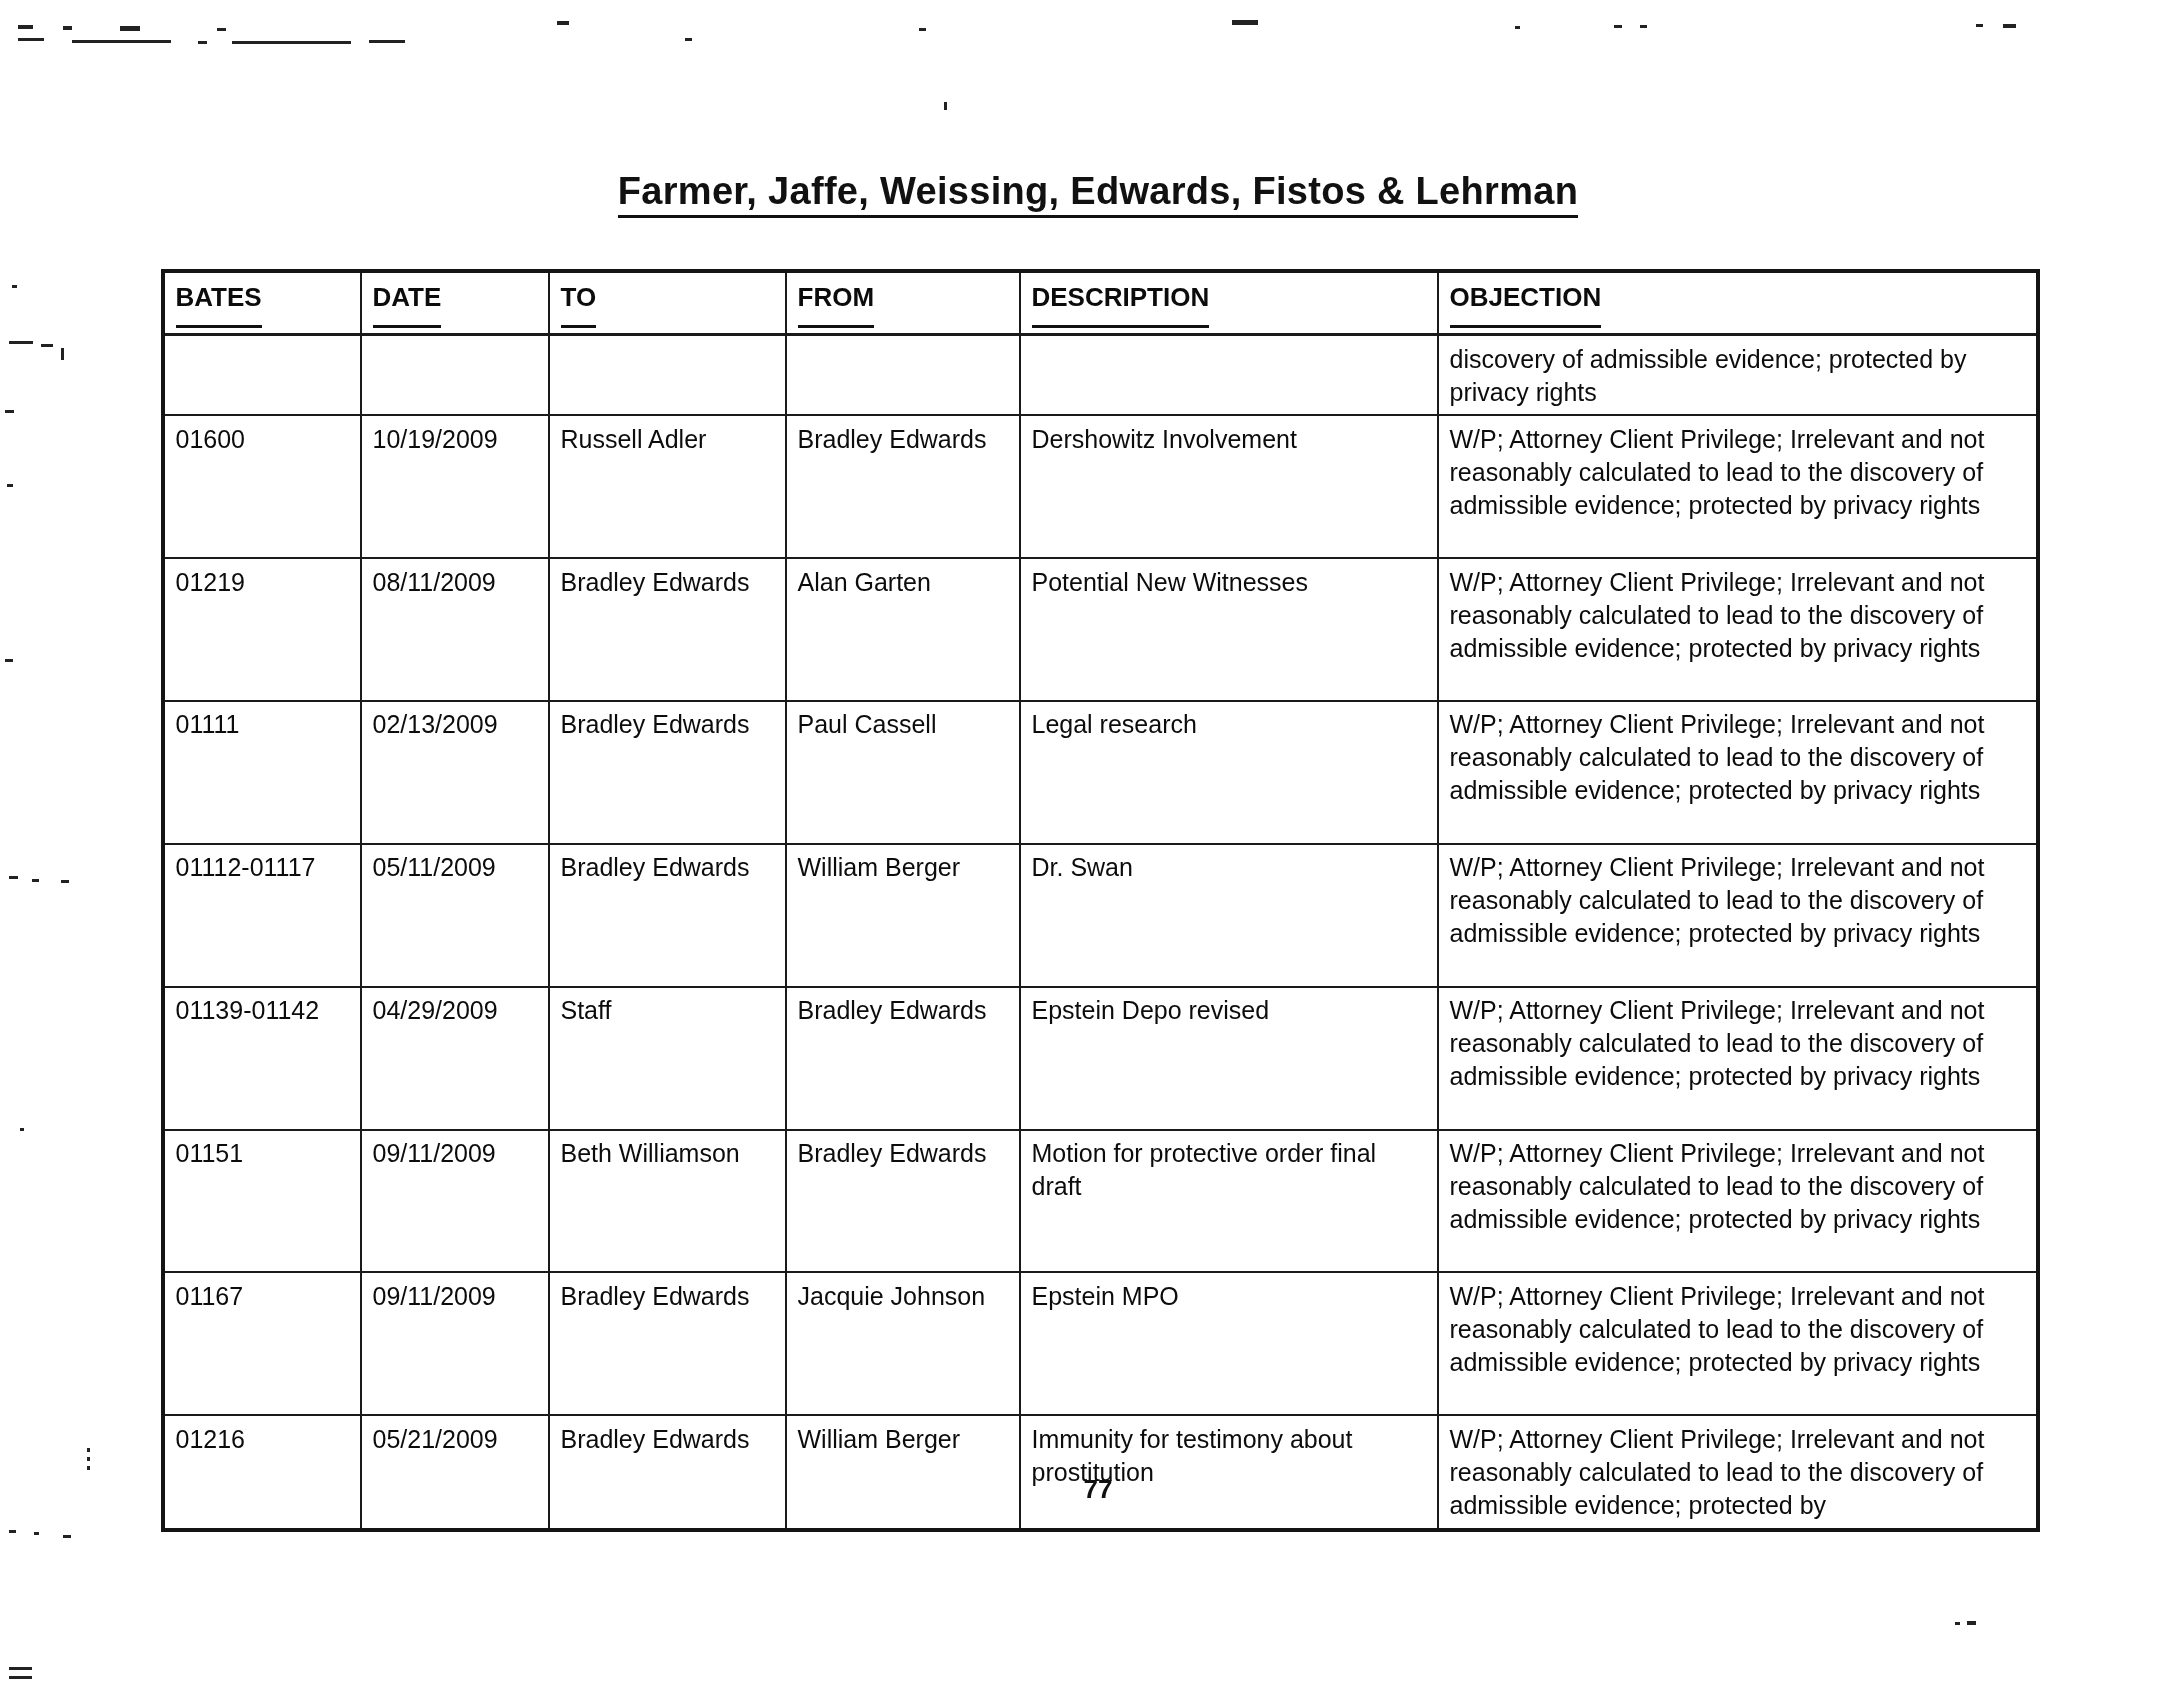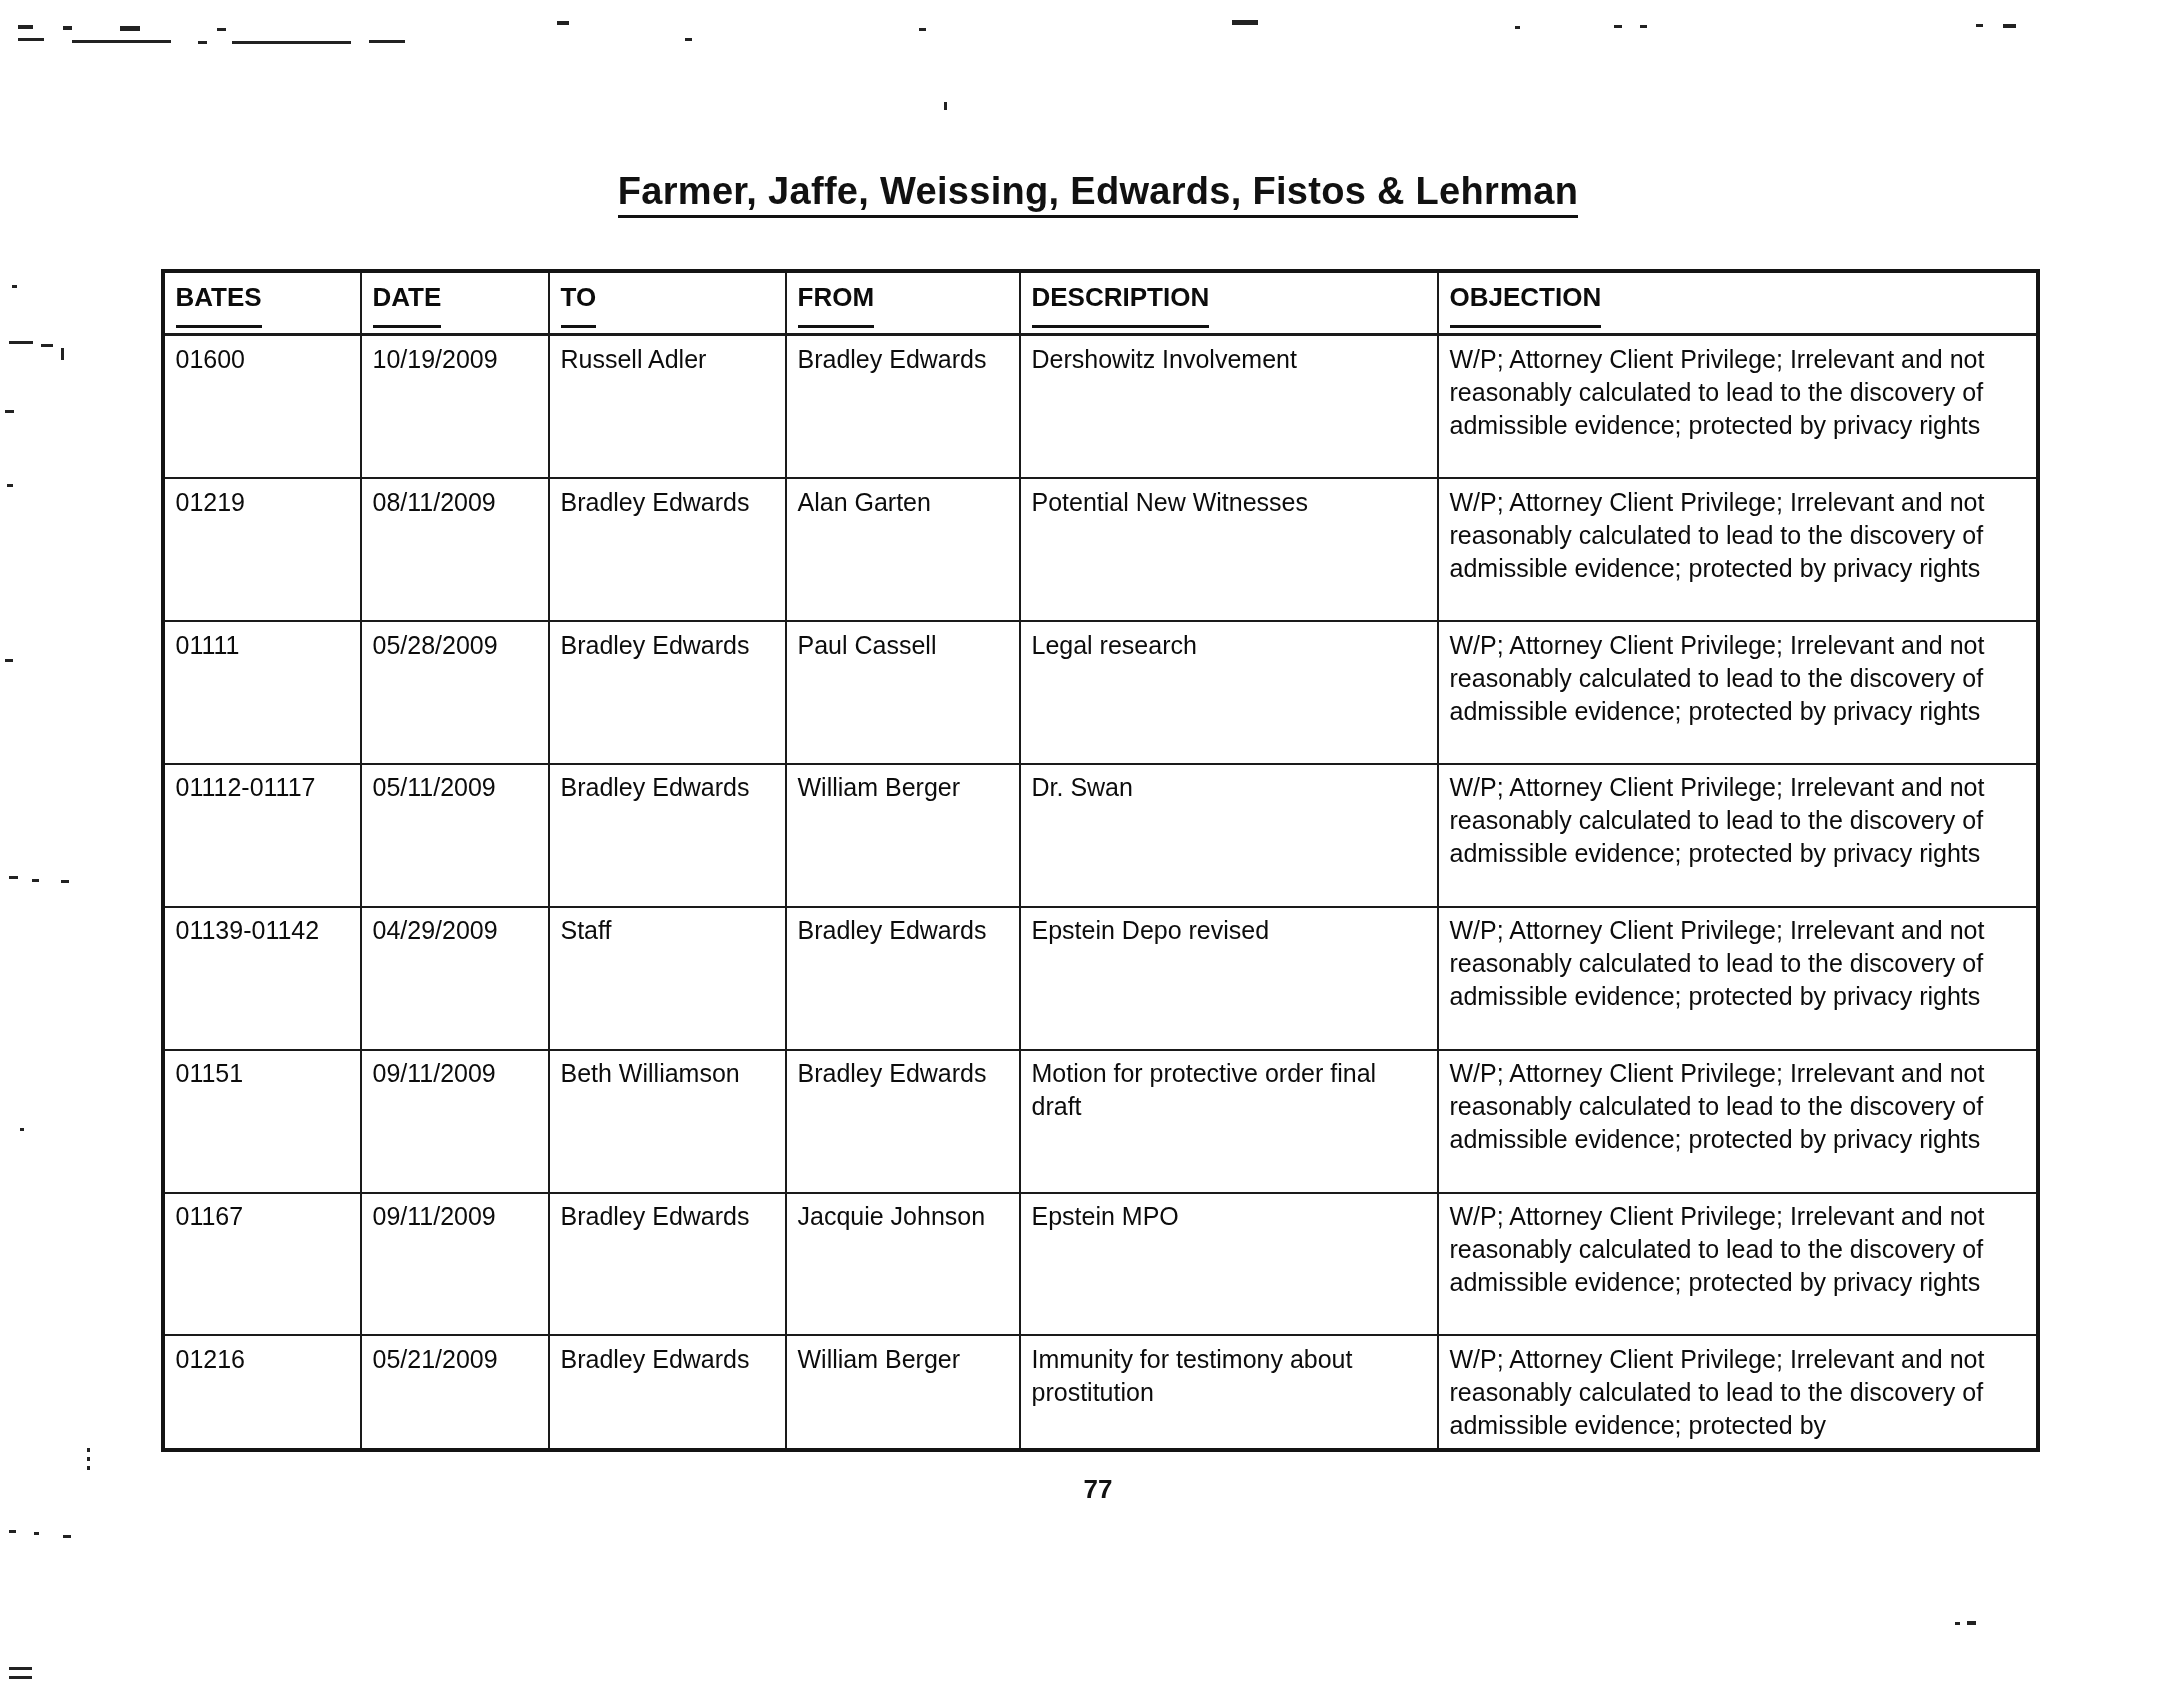--- a/index.html
+++ b/index.html
@@ -163,39 +163,47 @@
       <tr>
         <th><span class="u">BATES</span></th>
         <th><span class="u">DATE</span></th>
         <th><span class="u">TO</span></th>
         <th><span class="u">FROM</span></th>
         <th><span class="u">DESCRIPTION</span></th>
         <th><span class="u">OBJECTION</span></th>
       </tr>
     </thead>
     <tbody>
+      <tr class="row-partial">
+        <td class="c-bates"></td>
+        <td class="c-date"></td>
+        <td class="c-to"></td>
+        <td class="c-from"></td>
+        <td class="c-description"></td>
+        <td class="c-objection">discovery of admissible evidence; protected by privacy rights</td>
+      </tr>
       <tr class="row-std">
         <td class="c-bates">01600</td>
         <td class="c-date">10/19/2009</td>
         <td class="c-to">Russell Adler</td>
         <td class="c-from">Bradley Edwards</td>
         <td class="c-description">Dershowitz Involvement</td>
         <td class="c-objection">W/P; Attorney Client Privilege; Irrelevant and not reasonably calculated to lead to the discovery of admissible evidence; protected by privacy rights</td>
       </tr>
       <tr class="row-std">
         <td class="c-bates">01219</td>
         <td class="c-date">08/11/2009</td>
         <td class="c-to">Bradley Edwards</td>
         <td class="c-from">Alan Garten</td>
         <td class="c-description">Potential New Witnesses</td>
         <td class="c-objection">W/P; Attorney Client Privilege; Irrelevant and not reasonably calculated to lead to the discovery of admissible evidence; protected by privacy rights</td>
       </tr>
       <tr class="row-std">
         <td class="c-bates">01111</td>
-        <td class="c-date">05/28/2009</td>
+        <td class="c-date">02/13/2009</td>
         <td class="c-to">Bradley Edwards</td>
         <td class="c-from">Paul Cassell</td>
         <td class="c-description">Legal research</td>
         <td class="c-objection">W/P; Attorney Client Privilege; Irrelevant and not reasonably calculated to lead to the discovery of admissible evidence; protected by privacy rights</td>
       </tr>
       <tr class="row-std">
         <td class="c-bates">01112-01117</td>
         <td class="c-date">05/11/2009</td>
         <td class="c-to">Bradley Edwards</td>
         <td class="c-from">William Berger</td>

